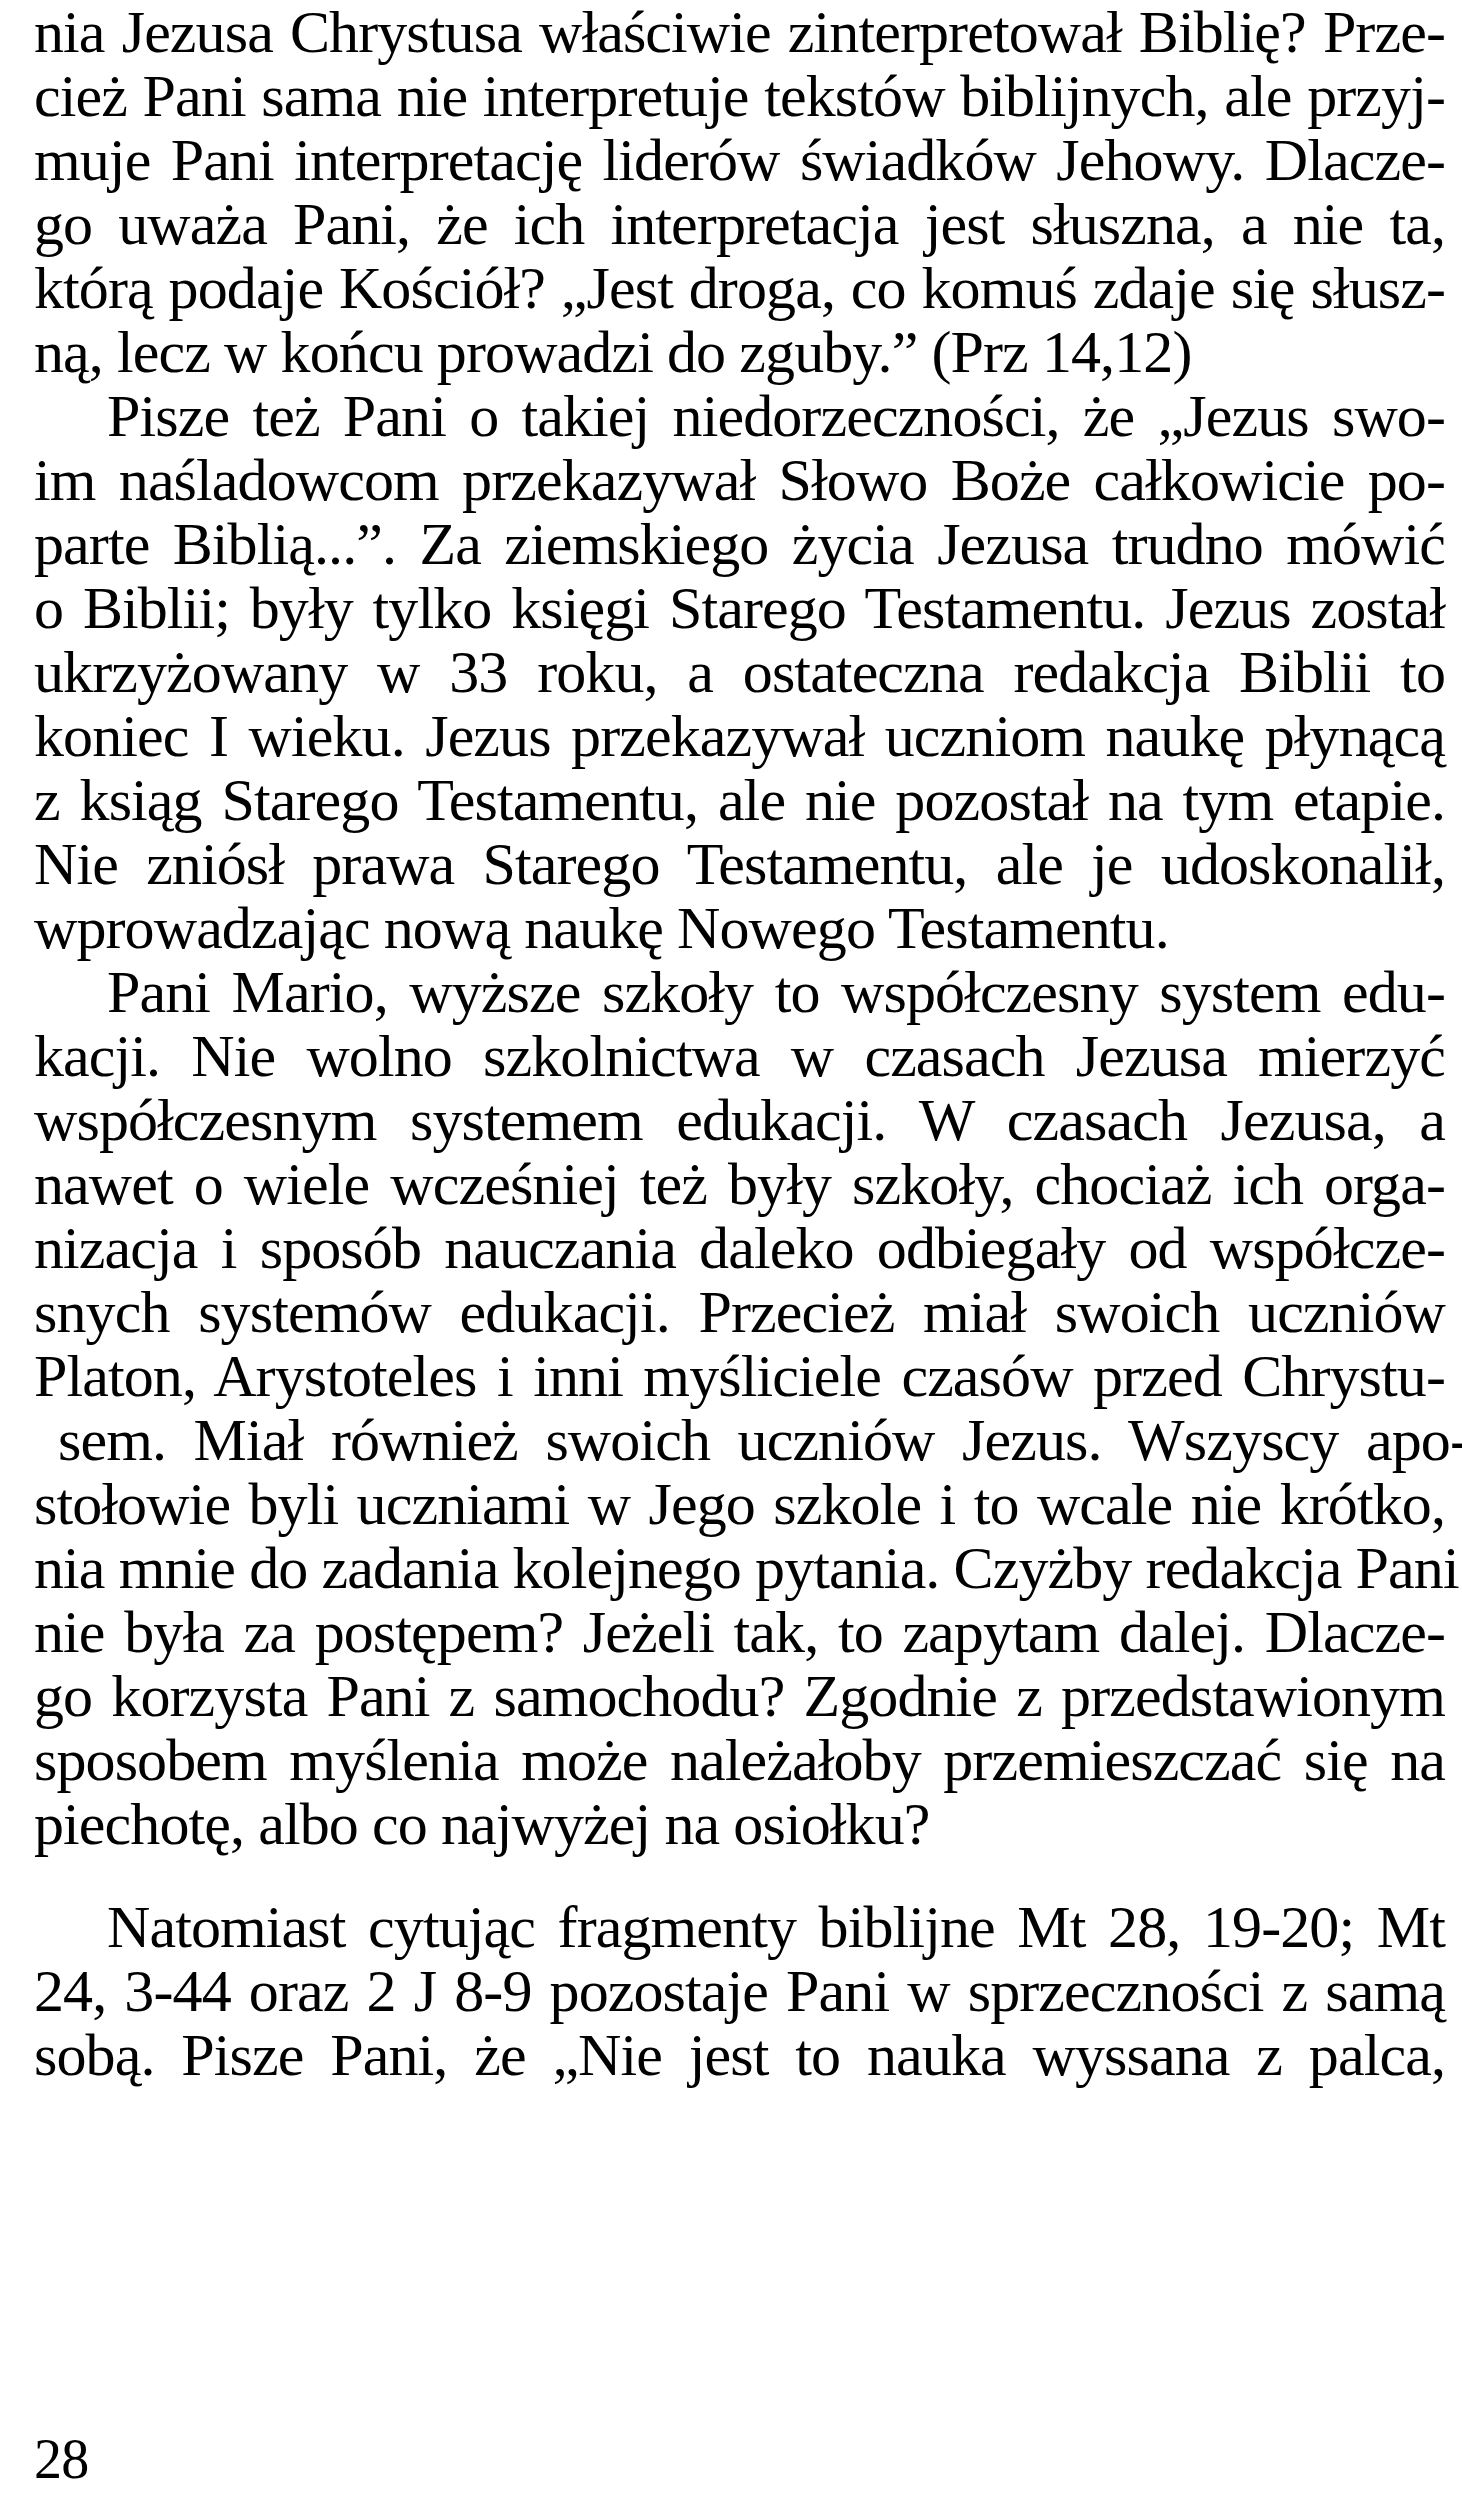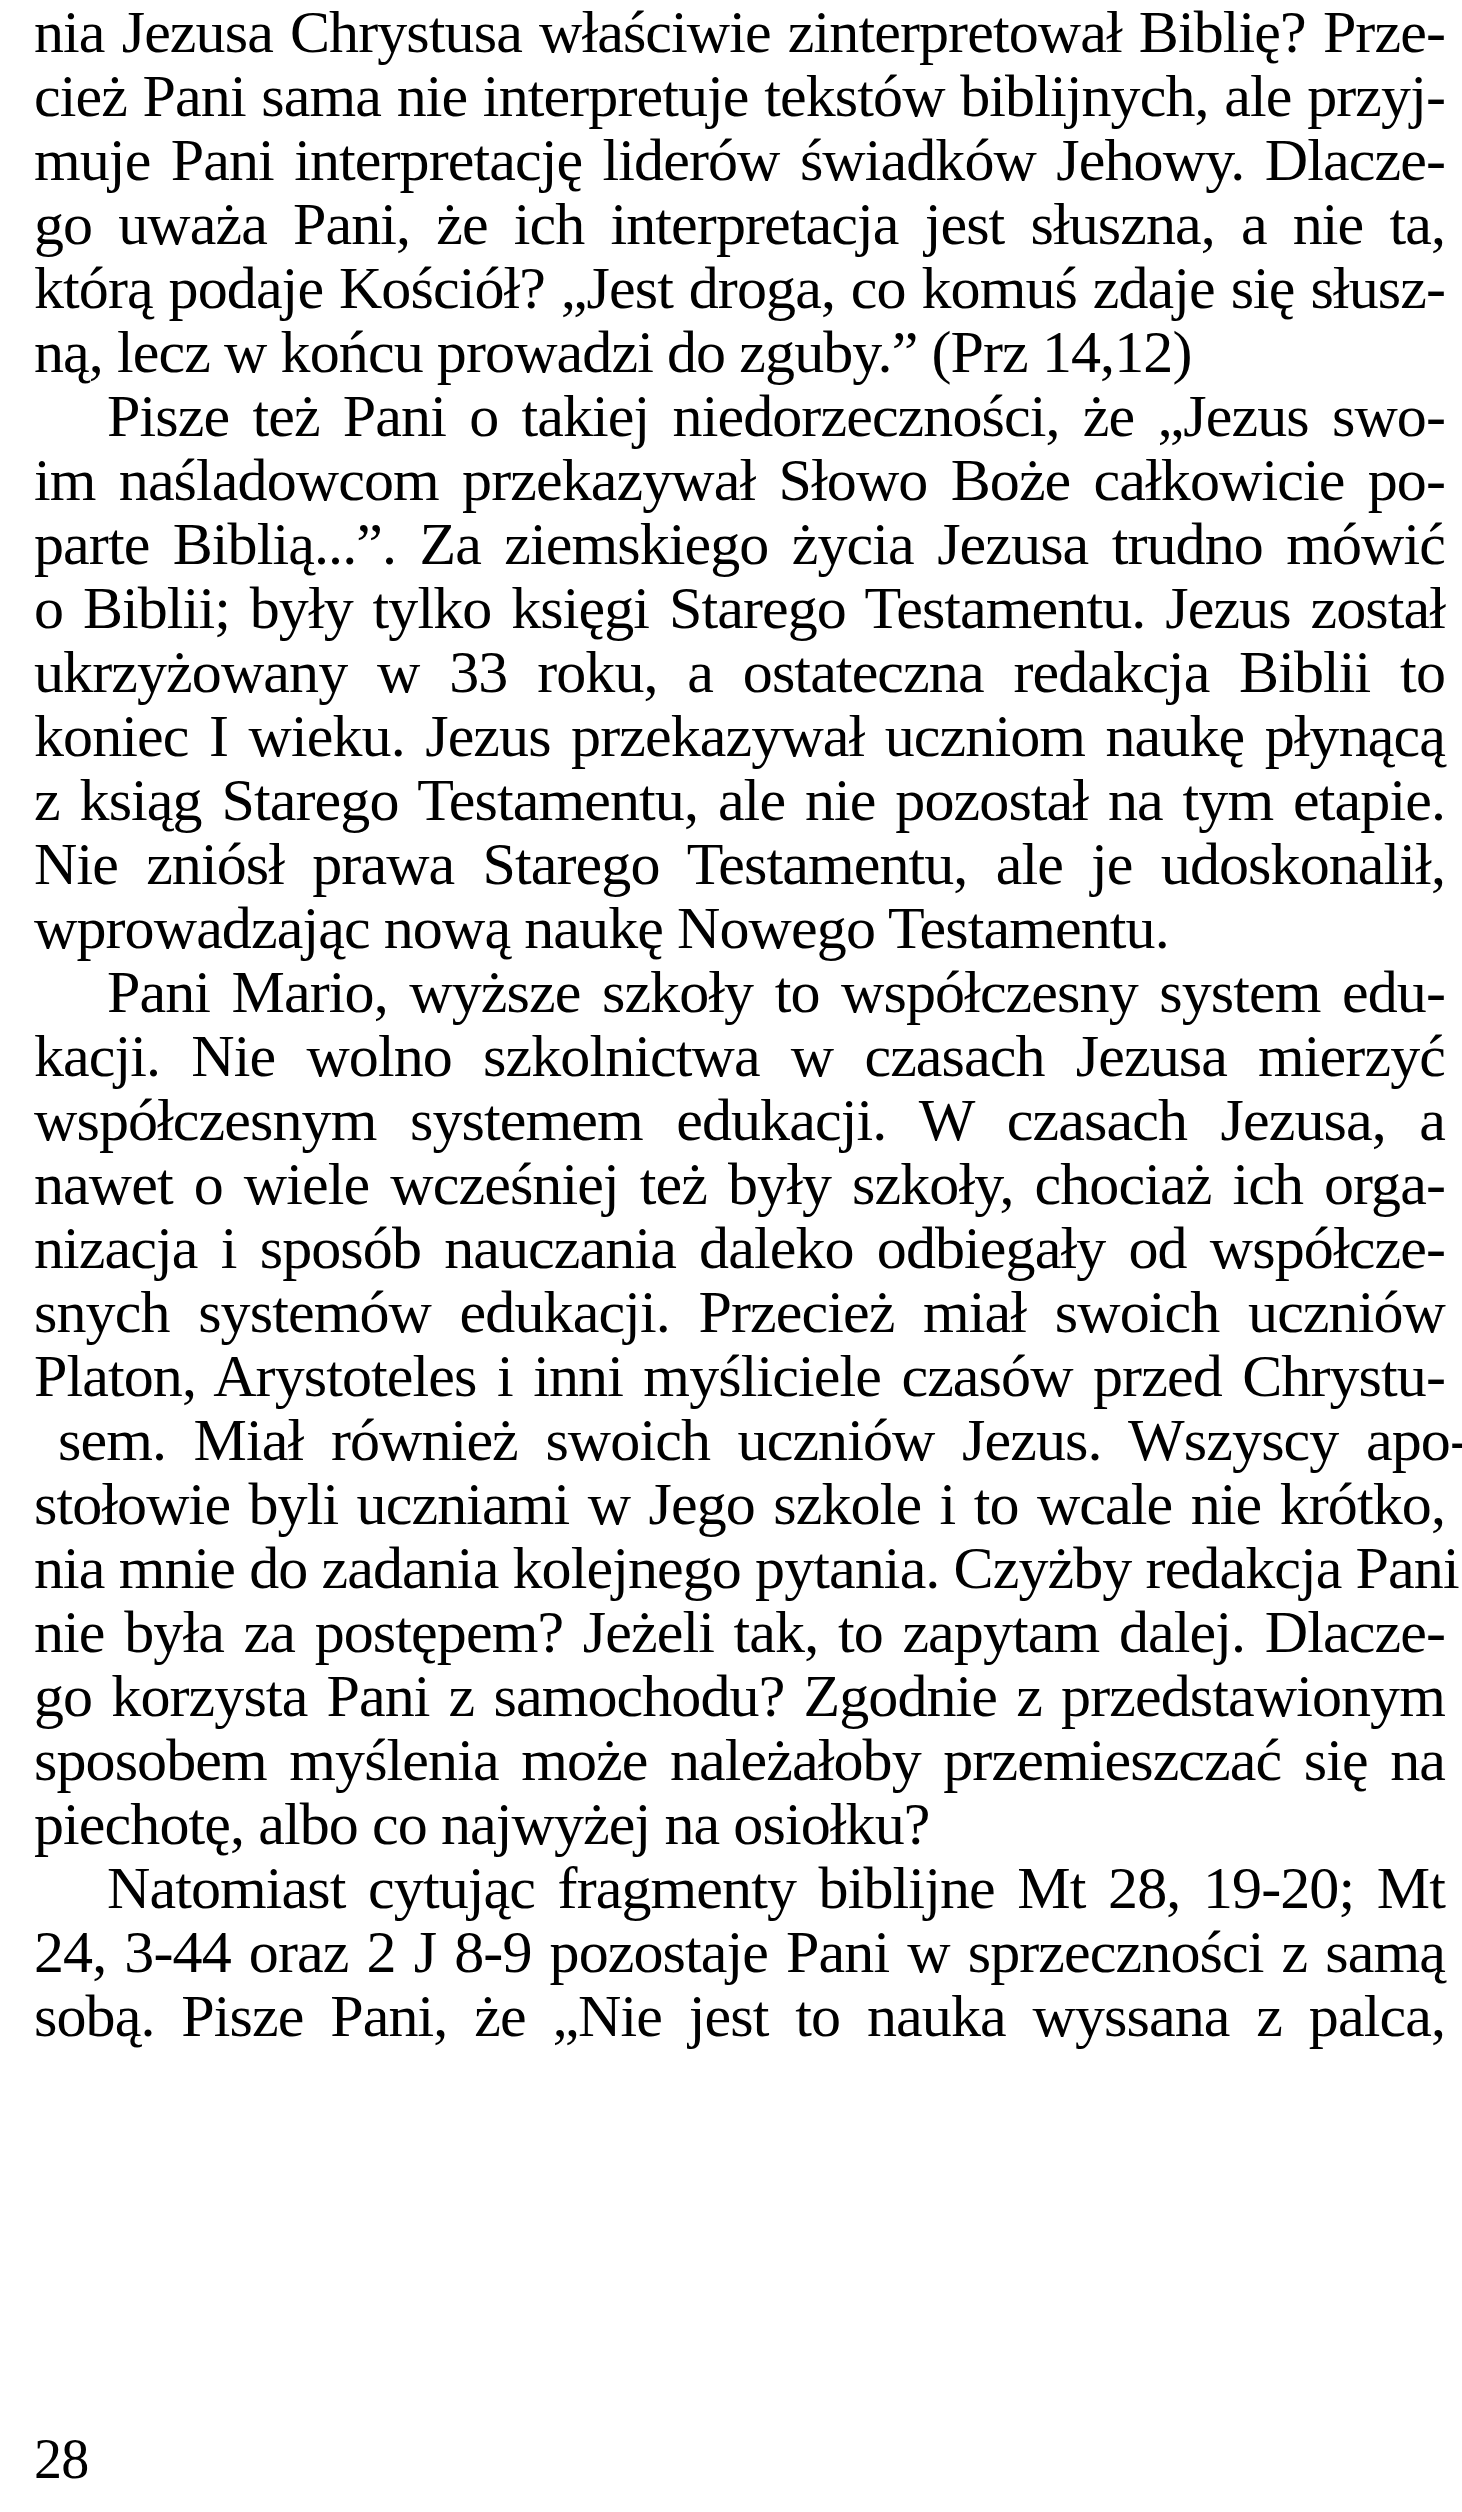--- a/index.html
+++ b/index.html
@@ -89,21 +89,21 @@
     <span class="line" style="width: 1411px; box-sizing: border-box; margin-left: 24px;">sem. Miał również swoich uczniów Jezus. Wszyscy apo-</span>
     <span class="line" style="width: 1411px; box-sizing: border-box;">stołowie byli uczniami w Jego szkole i to wcale nie krótko,</span>
     <span class="line" style="width: 1411px; box-sizing: border-box;">nia mnie do zadania kolejnego pytania. Czyżby redakcja Pani</span>
     <span class="line" style="width: 1411px; box-sizing: border-box;">nie była za postępem? Jeżeli tak, to zapytam dalej. Dlacze-</span>
     <span class="line" style="width: 1411px; box-sizing: border-box;">go korzysta Pani z samochodu? Zgodnie z przedstawionym</span>
     <span class="line" style="width: 1411px; box-sizing: border-box;">sposobem myślenia może należałoby przemieszczać się na</span>
     <span class="line last" style="width: 1411px; box-sizing: border-box;">piechotę, albo co najwyżej na osiołku?</span>
   </div>
 
   <div class="para">
-    <span class="line indent" style="width: 1411px; box-sizing: border-box;">Natomiast cytując fragmenty biblijne Mt 28, 19-20; Mt</span>
+    <span class="line indent" style="width: 1411px; box-sizing: border-box; margin-top: 39px;">Natomiast cytując fragmenty biblijne Mt 28, 19-20; Mt</span>
     <span class="line" style="width: 1411px; box-sizing: border-box;">24, 3-44 oraz 2 J 8-9 pozostaje Pani w sprzeczności z samą</span>
     <span class="line" style="width: 1411px; box-sizing: border-box;">sobą. Pisze Pani, że „Nie jest to nauka wyssana z palca,</span>
   </div>
 
 </div>
 
 <div class="page-number">28</div>
 
 
 </body></html>

